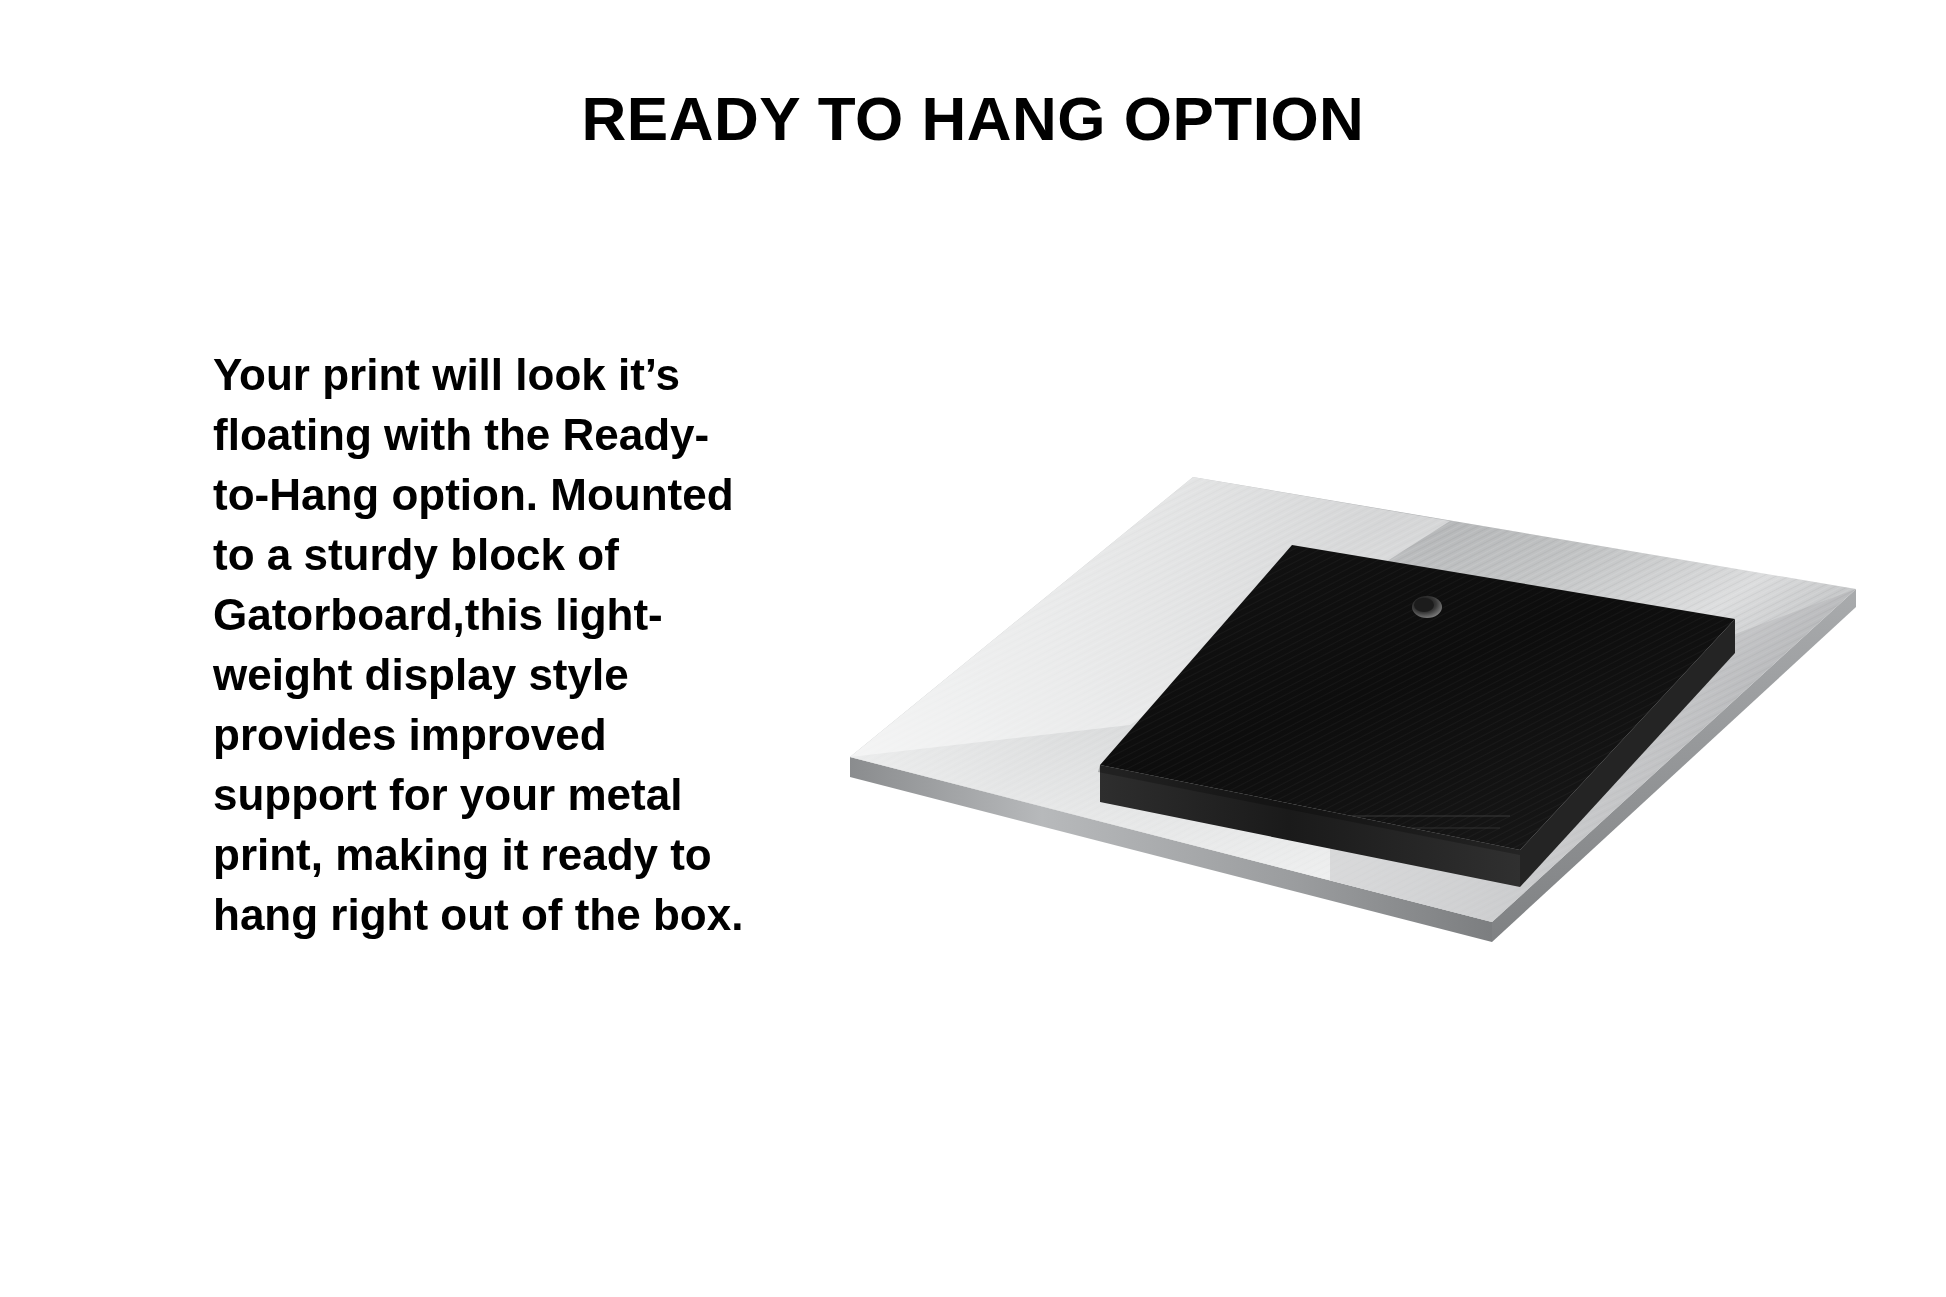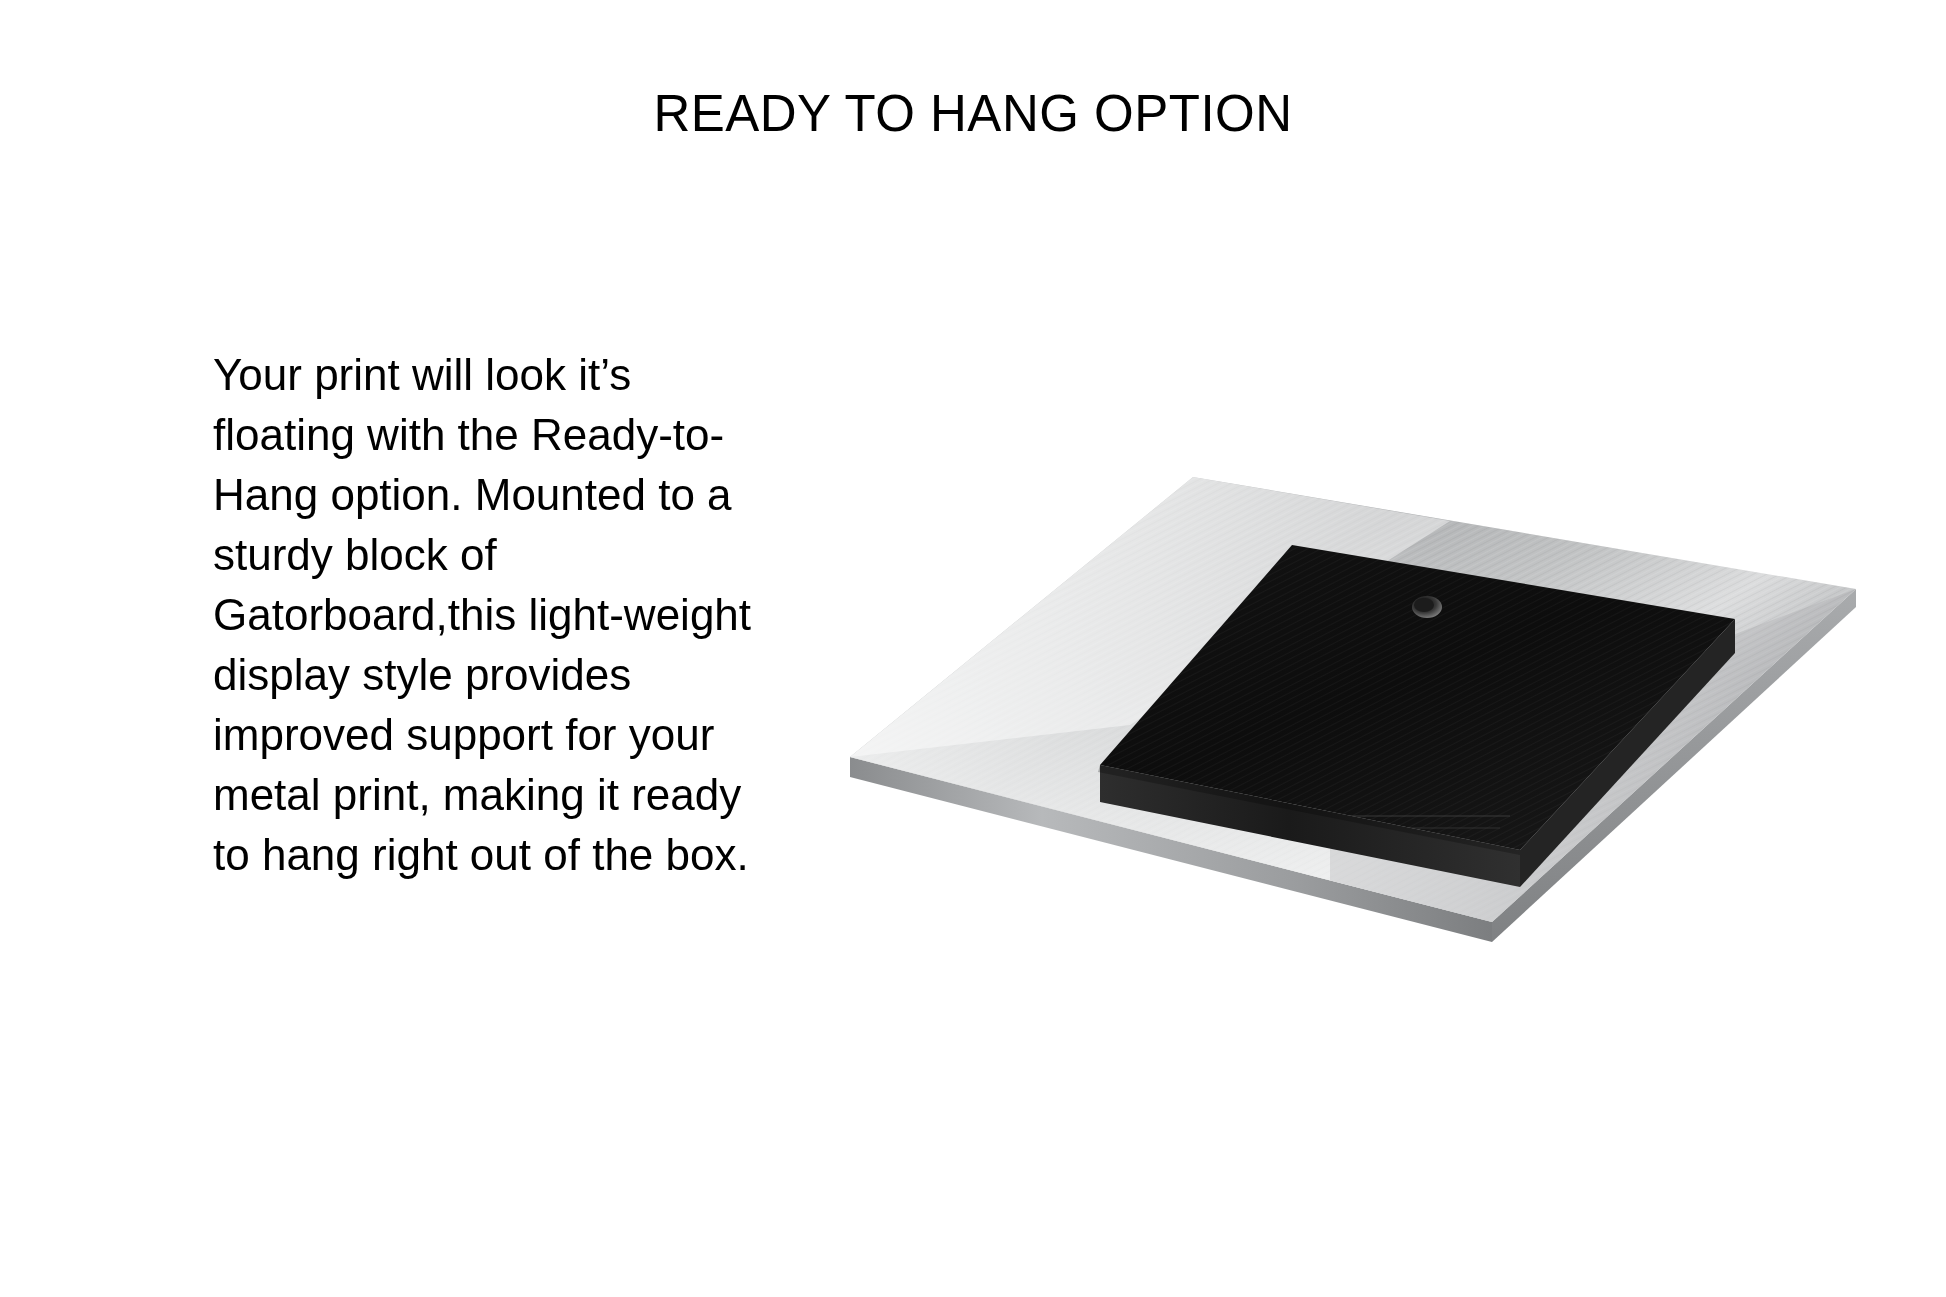--- a/index.html
+++ b/index.html
@@ -23,37 +23,37 @@
     background: #ffffff;
   }
 
   
   .slide-title {
     position: absolute;
     left: 0;
     top: 88px;
     width: 1946px;
     text-align: center;
-    font-size: 51px;
+    font-size: 62px;
     line-height: 1.0;
-    font-weight: 400;
+    font-weight: 700;
     letter-spacing: 0.5px;
     color: #000000;
     white-space: nowrap;
   }
 
   
   .body-copy {
     position: absolute;
     left: 213px;
     top: 345px;
     width: 545px;
     font-size: 44px;
     line-height: 60px;
-    font-weight: 400;
+    font-weight: 700;
     color: #000000;
     text-align: left;
   }
 
   
   .product-photo {
     position: absolute;
     left: 830px;
     top: 455px;
     width: 1050px;

